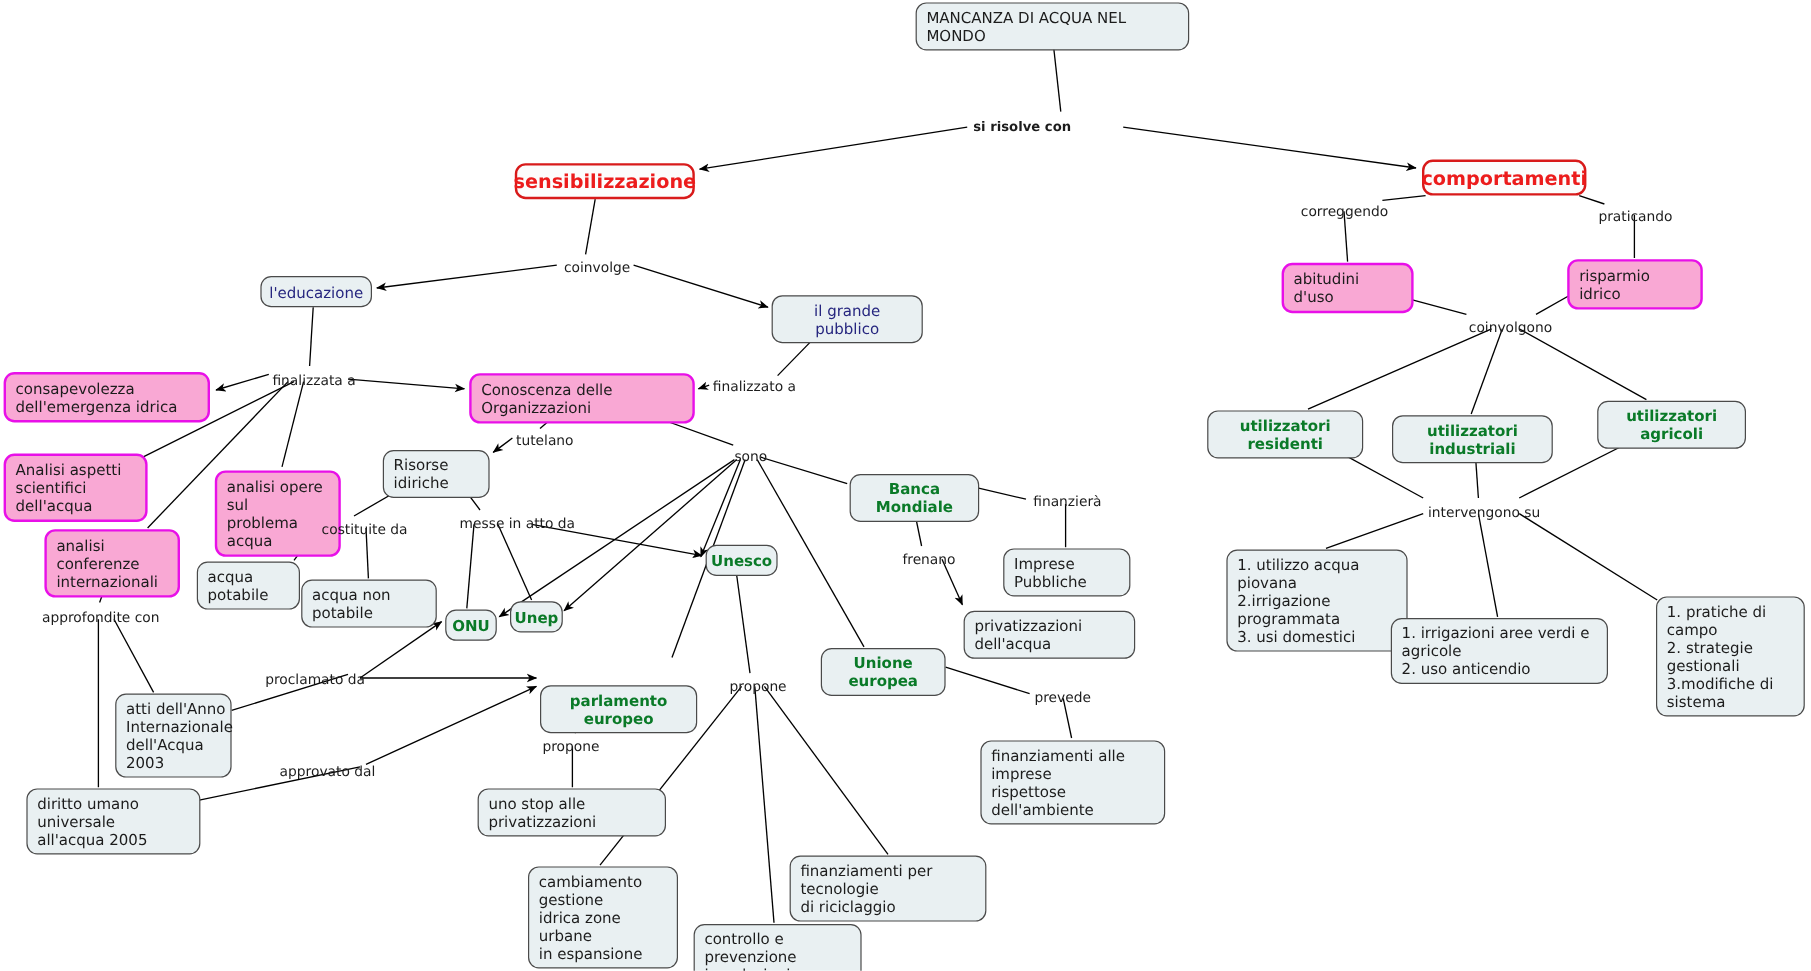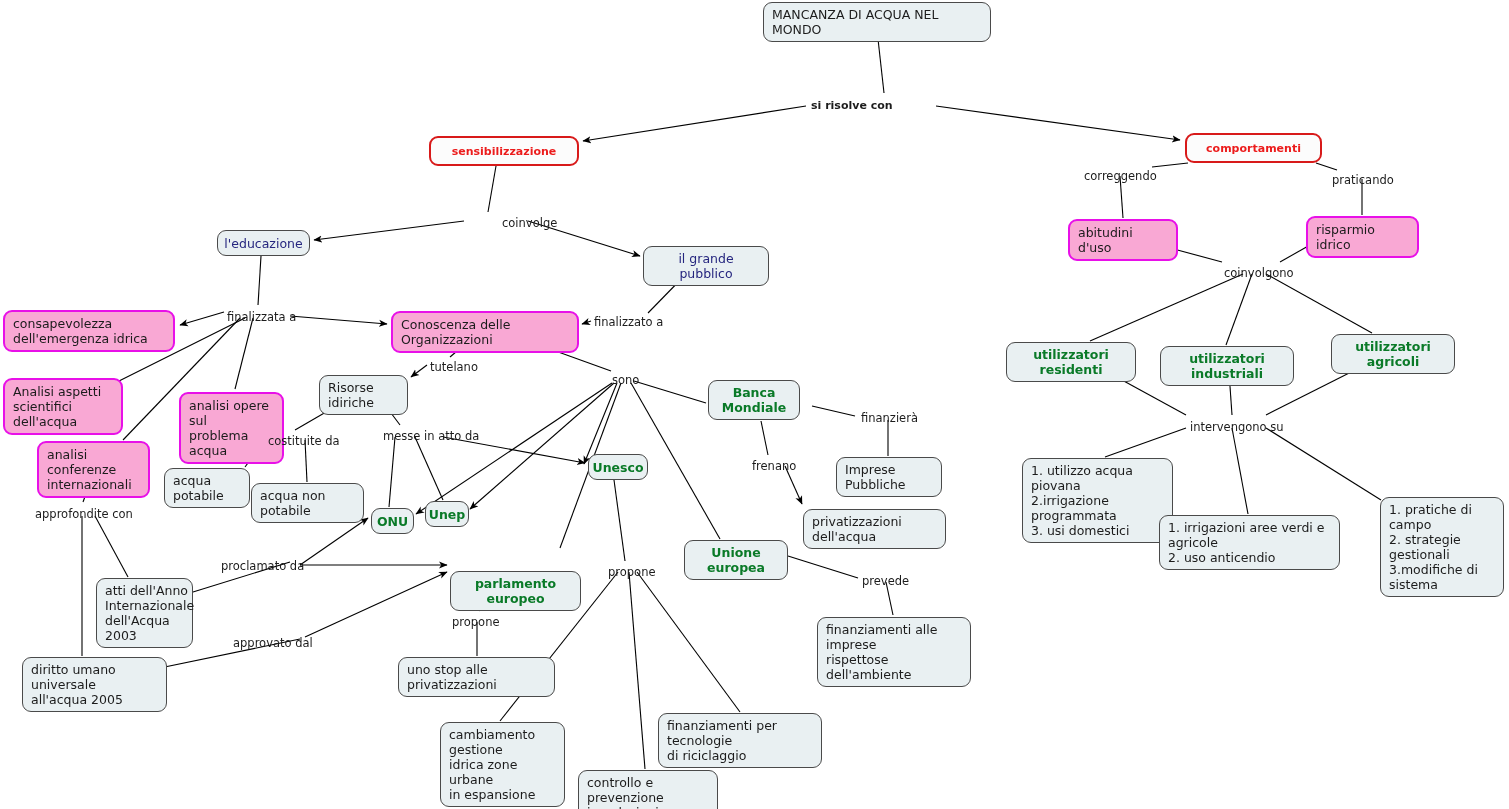--- a/index.html
+++ b/index.html
@@ -9,21 +9,21 @@
   svg#edges{position:absolute;left:0;top:0;width:1509px;height:809px;pointer-events:none;}
 
   .node{position:absolute;box-sizing:border-box;
         background:#e9f0f2;border:1px solid #4a4a4a;border-radius:9px;
         display:flex;align-items:center;
         padding:4px 8px;font-size:12.5px;color:#1c1c1c;line-height:15px;
         white-space:pre-line;}
   .node.center{justify-content:center;text-align:center;}
 
   .n-red{border:2px solid #d81a1a;background:#fcfcfc;color:#ec1c1c;
-         font-weight:bold;font-size:11px;justify-content:center;text-align:center;}
+         font-weight:bold;font-size:16px;justify-content:center;text-align:center;}
   .n-magenta{border:2.5px solid #e810e8;background:#f9a8d4;}
   .n-green{color:#0a7a28;font-weight:bold;justify-content:center;text-align:center;}
   .n-navy{color:#26267f;justify-content:center;text-align:center;}
   .n-plain{}
 
   .elabel{position:absolute;font-size:11.5px;color:#1c1c1c;
           background:transparent;white-space:nowrap;line-height:13px;}
   .elabel.bold{font-weight:bold;font-size:11px;}
 </style>
 </head>
@@ -118,21 +118,21 @@
 problema acqua</span></div>
       <div class="node n-magenta" style="left: 37px; top: 441px; width: 113px; min-height: 42px;"><span>analisi conferenze
 internazionali</span></div>
       <div class="node n-magenta" style="left: 391px; top: 311px; width: 188px; min-height: 29px;"><span>Conoscenza  delle Organizzazioni</span></div>
       <div class="node n-plain" style="left: 319px; top: 375px; width: 89px; min-height: 26px;"><span>Risorse idiriche</span></div>
       <div class="node n-plain" style="left: 164px; top: 468px; width: 86px; min-height: 26px;"><span>acqua potabile</span></div>
       <div class="node n-plain" style="left: 251px; top: 483px; width: 113px; min-height: 26px;"><span>acqua non potabile</span></div>
       <div class="node n-green center" style="left: 371px; top: 508px; width: 43px; min-height: 26px;"><span>ONU</span></div>
       <div class="node n-green center" style="left: 425px; top: 501px; width: 44px; min-height: 26px;"><span>Unep</span></div>
       <div class="node n-green center" style="left: 588px; top: 454px; width: 60px; min-height: 26px;"><span>Unesco</span></div>
-      <div class="node n-green center" style="left: 708px; top: 380px; width: 92px; min-height: 26px;"><span>Banca Mondiale</span></div>
+      <div class="node n-green center" style="left: 708px; top: 395px; width: 108px; min-height: 26px;"><span>Banca Mondiale</span></div>
       <div class="node n-plain" style="left: 836px; top: 457px; width: 106px; min-height: 26px;"><span>Imprese Pubbliche</span></div>
       <div class="node n-plain" style="left: 803px; top: 509px; width: 143px; min-height: 26px;"><span>privatizzazioni dell'acqua</span></div>
       <div class="node n-green center" style="left: 684px; top: 540px; width: 104px; min-height: 26px;"><span>Unione europea</span></div>
       <div class="node n-green center" style="left: 450px; top: 571px; width: 131px; min-height: 28px;"><span>parlamento europeo</span></div>
       <div class="node n-plain" style="left: 817px; top: 617px; width: 154px; min-height: 40px;"><span>finanziamenti alle imprese
 rispettose dell'ambiente</span></div>
       <div class="node n-plain" style="left: 398px; top: 657px; width: 157px; min-height: 26px;"><span>uno stop alle privatizzazioni</span></div>
       <div class="node n-plain" style="left: 440px; top: 722px; width: 125px; min-height: 52px;"><span>cambiamento gestione
 idrica zone urbane
 in espansione</span></div>
@@ -154,21 +154,21 @@
 2.irrigazione programmata
 3. usi domestici</span></div>
       <div class="node n-plain" style="left: 1159px; top: 515px; width: 181px; min-height: 40px;"><span>1. irrigazioni aree verdi e agricole
 2. uso anticendio</span></div>
       <div class="node n-plain" style="left: 1380px; top: 497px; width: 124px; min-height: 52px; align-items: center;"><span>1. pratiche di campo
 2. strategie gestionali
 3.modifiche di sistema</span></div>
     </div>
   <div id="labels">
       <div class="elabel bold" style="left: 811px; top: 99px;">si risolve con</div>
-      <div class="elabel" style="left: 470px; top: 217px; margin-left: 32px;">coinvolge</div>
+      <div class="elabel" style="left: 470px; top: 217px;">coinvolge</div>
       <div class="elabel" style="left: 227px; top: 311px;">finalizzata a</div>
       <div class="elabel" style="left: 594px; top: 316px;">finalizzato a</div>
       <div class="elabel" style="left: 430px; top: 361px;">tutelano</div>
       <div class="elabel" style="left: 268px; top: 435px;">costituite da</div>
       <div class="elabel" style="left: 383px; top: 430px;">messe in atto da</div>
       <div class="elabel" style="left: 612px; top: 374px;">sono</div>
       <div class="elabel" style="left: 861px; top: 412px;">finanzierà</div>
       <div class="elabel" style="left: 752px; top: 460px;">frenano</div>
       <div class="elabel" style="left: 862px; top: 575px;">prevede</div>
       <div class="elabel" style="left: 35px; top: 508px;">approfondite con</div>

